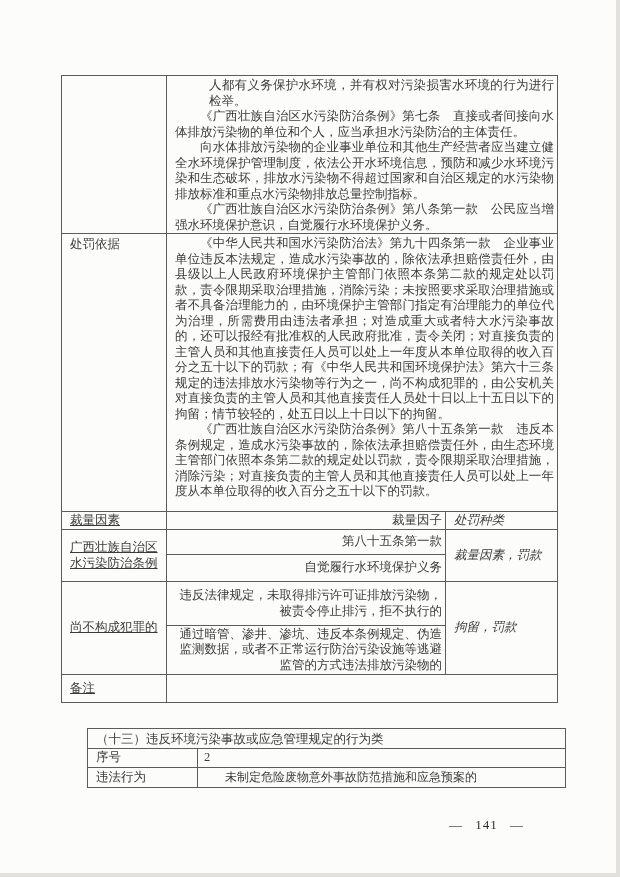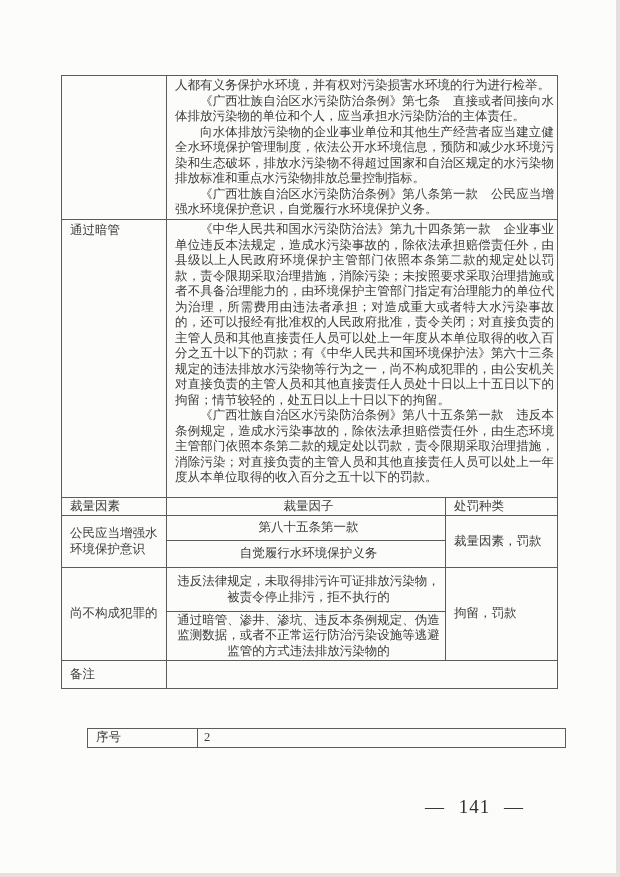--- a/index.html
+++ b/index.html
@@ -32,43 +32,45 @@
     overflow: hidden;
     vertical-align: middle;
   }
   .label-cell {
     vertical-align: top;
     padding: 3px 2px 0 8px;
   }
   .label-mid {
     vertical-align: middle;
     padding: 0 2px 0 8px;
+    text-decoration: underline;
   }
   .content-cell {
     vertical-align: top;
     padding: 2px 3px 0 8px;
     text-align: justify;
   }
   .content-cell p { margin: 0; text-indent: 2em; }
-  .content-cell p.noindent { text-indent: 0; }
+  .content-cell p.noindent { text-indent: 0; margin-left: 34px; }
   .factor-cell {
     padding: 0 3px 0 8px;
-    text-align: center;
+    text-align: right;
   }
   .penalty-cell {
     padding: 0 2px 0 8px;
+    font-style: italic;
   }
   .bt-title { padding: 2px 4px 0 8px; }
   .bt-label { padding: 0 2px 0 8px; margin-top: 28px; }
   .bt-value { padding: 0 2px 0 6px; }
   .bt-value-indent { padding-left: 27px; font-size: 12px; }
   .page-number {
     position: absolute;
-    top: 796px; right: 92px;
-    font-size: 19px;
+    top: 817px; right: 92px;
+    font-size: 13px;
     color: #2f2f2f;
     word-spacing: 8px;
     letter-spacing: 1px;
   }
 </style>
 </head>
 <body>
 
 <div class="page">
 
@@ -83,35 +85,35 @@
         <td class="label-cell"></td>
         <td class="content-cell" colspan="2">
           <p class="noindent">人都有义务保护水环境，并有权对污染损害水环境的行为进行检举。</p>
           <p>《广西壮族自治区水污染防治条例》第七条　直接或者间接向水体排放污染物的单位和个人，应当承担水污染防治的主体责任。</p>
           <p>向水体排放污染物的企业事业单位和其他生产经营者应当建立健全水环境保护管理制度，依法公开水环境信息，预防和减少水环境污染和生态破坏，排放水污染物不得超过国家和自治区规定的水污染物排放标准和重点水污染物排放总量控制指标。</p>
           <p>《广西壮族自治区水污染防治条例》第八条第一款　公民应当增强水环境保护意识，自觉履行水环境保护义务。</p>
         </td>
       </tr>
 
       <tr style="height:278px">
-        <td class="label-cell">通过暗管</td>
+        <td class="label-cell">处罚依据</td>
         <td class="content-cell" colspan="2">
           <p>《中华人民共和国水污染防治法》第九十四条第一款　企业事业单位违反本法规定，造成水污染事故的，除依法承担赔偿责任外，由县级以上人民政府环境保护主管部门依照本条第二款的规定处以罚款，责令限期采取治理措施，消除污染；未按照要求采取治理措施或者不具备治理能力的，由环境保护主管部门指定有治理能力的单位代为治理，所需费用由违法者承担；对造成重大或者特大水污染事故的，还可以报经有批准权的人民政府批准，责令关闭；对直接负责的主管人员和其他直接责任人员可以处上一年度从本单位取得的收入百分之五十以下的罚款；有《中华人民共和国环境保护法》第六十三条规定的违法排放水污染物等行为之一，尚不构成犯罪的，由公安机关对直接负责的主管人员和其他直接责任人员处十日以上十五日以下的拘留；情节较轻的，处五日以上十日以下的拘留。</p>
           <p>《广西壮族自治区水污染防治条例》第八十五条第一款　违反本条例规定，造成水污染事故的，除依法承担赔偿责任外，由生态环境主管部门依照本条第二款的规定处以罚款，责令限期采取治理措施，消除污染；对直接负责的主管人员和其他直接责任人员可以处上一年度从本单位取得的收入百分之五十以下的罚款。</p>
         </td>
       </tr>
 
       <tr style="height:18px">
         <td class="label-mid">裁量因素</td>
         <td class="factor-cell">裁量因子</td>
         <td class="penalty-cell">处罚种类</td>
       </tr>
 
       <tr style="height:25px">
-        <td class="label-mid" rowspan="2">公民应当增强水环境保护意识</td>
+        <td class="label-mid" rowspan="2">广西壮族自治区水污染防治条例</td>
         <td class="factor-cell">第八十五条第一款</td>
         <td class="penalty-cell" rowspan="2">裁量因素，罚款</td>
       </tr>
       <tr style="height:27px">
         <td class="factor-cell">自觉履行水环境保护义务</td>
       </tr>
 
       <tr style="height:44px">
         <td class="label-mid" rowspan="2">尚不构成犯罪的</td>
         <td class="factor-cell">违反法律规定，未取得排污许可证排放污染物，被责令停止排污，拒不执行的</td>
@@ -127,22 +129,29 @@
       </tr>
     </tbody>
   </table>
 
   <table class="bottom-table">
     <colgroup>
       <col style="width:110px">
         <col style="width:368px">
     </colgroup>
     <tbody>
+      <tr style="height:20px">
+        <td class="bt-title" colspan="2">（十三）违反环境污染事故或应急管理规定的行为类</td>
+      </tr>
       <tr style="height:19px">
         <td class="bt-label">序号</td>
         <td class="bt-value">2</td>
+      </tr>
+      <tr style="height:20px">
+        <td class="bt-label">违法行为</td>
+        <td class="bt-value bt-value-indent">未制定危险废物意外事故防范措施和应急预案的</td>
       </tr>
     </tbody>
   </table>
 
   <div class="page-number">— 141 —</div>
 
 </div>
 
 </body></html>

